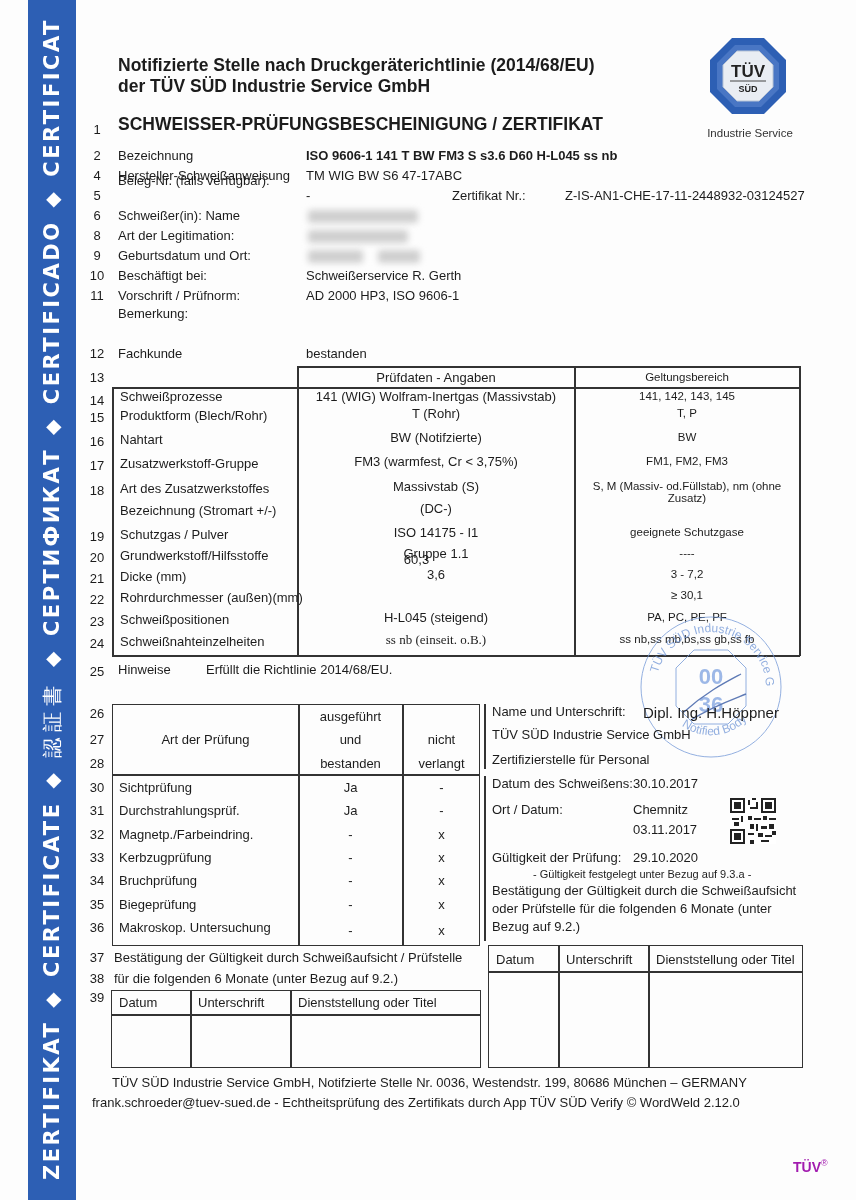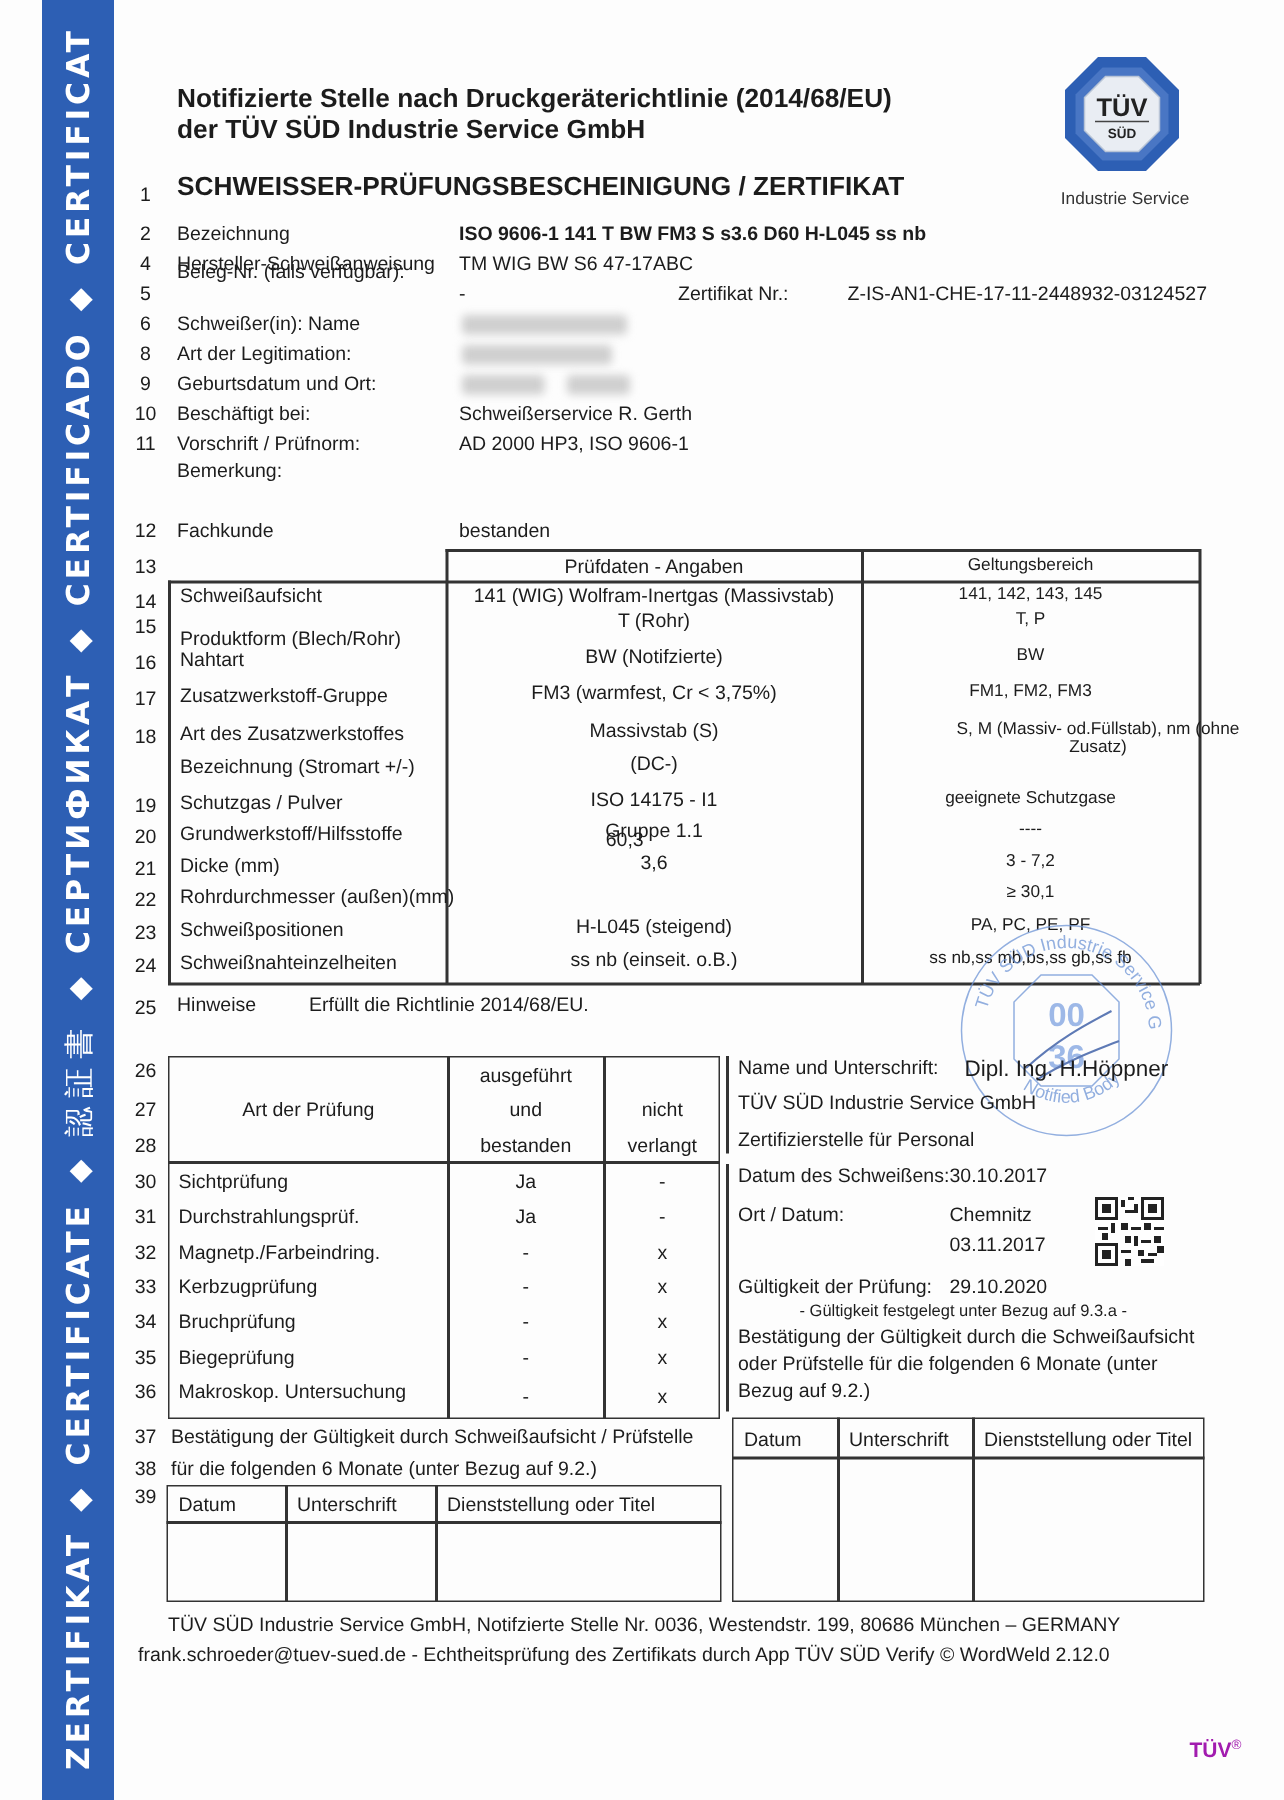--- a/index.html
+++ b/index.html
@@ -119,39 +119,39 @@
 <div class="tbl-line" style="left:112px;top:387px;width:1.5px;height:269px;"></div>
 <div class="tbl-line" style="left:297px;top:366px;width:1.5px;height:290px;"></div>
 <div class="tbl-line" style="left:574px;top:366px;width:1.5px;height:290px;"></div>
 <div class="tbl-line" style="left:799px;top:366px;width:1.5px;height:290px;"></div>
 
 <div class="cell-c" style="left:298px;top:370px;width:276px;">Prüfdaten - Angaben</div>
 <div class="cell-c small" style="left:575px;top:371px;width:224px;">Geltungsbereich</div>
 
 <div id="test-rows">
     <div class="ln" style="top:393px;">14</div>
-    <div class="lab" style="top:389px;left:120px;">Schweißaufsicht</div>
+    <div class="lab" style="top:389px;left:120px;">Schweißprozesse</div>
     <div class="cell-c" style="left:298px;top:389px;width:276px;">141 (WIG) Wolfram-Inertgas (Massivstab)</div>
     <div class="cell-c small" style="left:575px;top:390px;width:224px;">141, 142, 143, 145</div>
     <div class="ln" style="top:410px;">15</div>
-    <div class="lab" style="top:408px;left:120px;margin-top:10px;">Produktform (Blech/Rohr)</div>
+    <div class="lab" style="top:408px;left:120px;">Produktform (Blech/Rohr)</div>
     <div class="cell-c" style="left:298px;top:406px;width:276px;">T (Rohr)</div>
     <div class="cell-c small" style="left:575px;top:407px;width:224px;">T, P</div>
     <div class="ln" style="top:434px;">16</div>
     <div class="lab" style="top:432px;left:120px;">Nahtart</div>
     <div class="cell-c" style="left:298px;top:430px;width:276px;">BW (Notifzierte)</div>
     <div class="cell-c small" style="left:575px;top:431px;width:224px;">BW</div>
     <div class="ln" style="top:458px;">17</div>
     <div class="lab" style="top:456px;left:120px;">Zusatzwerkstoff-Gruppe</div>
     <div class="cell-c" style="left:298px;top:454px;width:276px;">FM3 (warmfest, Cr &lt; 3,75%)</div>
     <div class="cell-c small" style="left:575px;top:455px;width:224px;">FM1, FM2, FM3</div>
     <div class="ln" style="top:483px;">18</div>
     <div class="lab" style="top:481px;left:120px;">Art des Zusatzwerkstoffes</div>
     <div class="cell-c" style="left:298px;top:479px;width:276px;">Massivstab (S)</div>
-    <div class="cell-c small" style="left:575px;top:480px;width:224px;padding-left:45px;">S, M (Massiv- od.Füllstab), nm (ohne Zusatz)</div>
+    <div class="cell-c small" style="left:575px;top:480px;width:224px;">S, M (Massiv- od.Füllstab), nm (ohne Zusatz)</div>
     <div class="ln" style="top:505px;"></div>
     <div class="lab" style="top:503px;left:120px;">Bezeichnung (Stromart +/-)</div>
     <div class="cell-c" style="left:298px;top:501px;width:276px;">(DC-)</div>
     <div class="cell-c small" style="left:575px;top:502px;width:224px;"></div>
     <div class="ln" style="top:529px;">19</div>
     <div class="lab" style="top:527px;left:120px;">Schutzgas / Pulver</div>
     <div class="cell-c" style="left:298px;top:525px;width:276px;">ISO 14175 - I1</div>
     <div class="cell-c small" style="left:575px;top:526px;width:224px;">geeignete Schutzgase</div>
     <div class="ln" style="top:550px;">20</div>
     <div class="lab" style="top:548px;left:120px;">Grundwerkstoff/Hilfsstoffe</div>
@@ -164,21 +164,21 @@
     <div class="ln" style="top:592px;">22</div>
     <div class="lab" style="top:590px;left:120px;">Rohrdurchmesser (außen)(mm)</div>
     <div class="cell-c" style="left:298px;top:552px;width:237px;">60,3</div>
     <div class="cell-c small" style="left:575px;top:589px;width:224px;">≥ 30,1</div>
     <div class="ln" style="top:614px;">23</div>
     <div class="lab" style="top:612px;left:120px;">Schweißpositionen</div>
     <div class="cell-c" style="left:298px;top:610px;width:276px;">H-L045 (steigend)</div>
     <div class="cell-c small" style="left:575px;top:611px;width:224px;">PA, PC, PE, PF</div>
     <div class="ln" style="top:636px;">24</div>
     <div class="lab" style="top:634px;left:120px;">Schweißnahteinzelheiten</div>
-    <div class="cell-c" style="left:298px;top:632px;width:276px;">ss nb (einseit. o.B.)</div>
+    <div class="cell-c" style="left:298px;top:632px;width:276px;font-family:Liberation Serif, serif;">ss nb (einseit. o.B.)</div>
     <div class="cell-c small" style="left:575px;top:633px;width:224px;">ss nb,ss mb,bs,ss gb,ss fb</div>
   </div>
 
 <div class="ln" style="top:664px;">25</div>
 <div class="lab" style="top:662px;">Hinweise</div>
 <div class="abs" style="left:206px;top:662px;font-size:13px;">Erfüllt die Richtlinie 2014/68/EU.</div>
 
 <svg class="abs stamp" viewBox="0 0 150 150">
   <defs>
     <path id="arcTop" d="M20,75 A55,55 0 0,1 130,75"></path>

